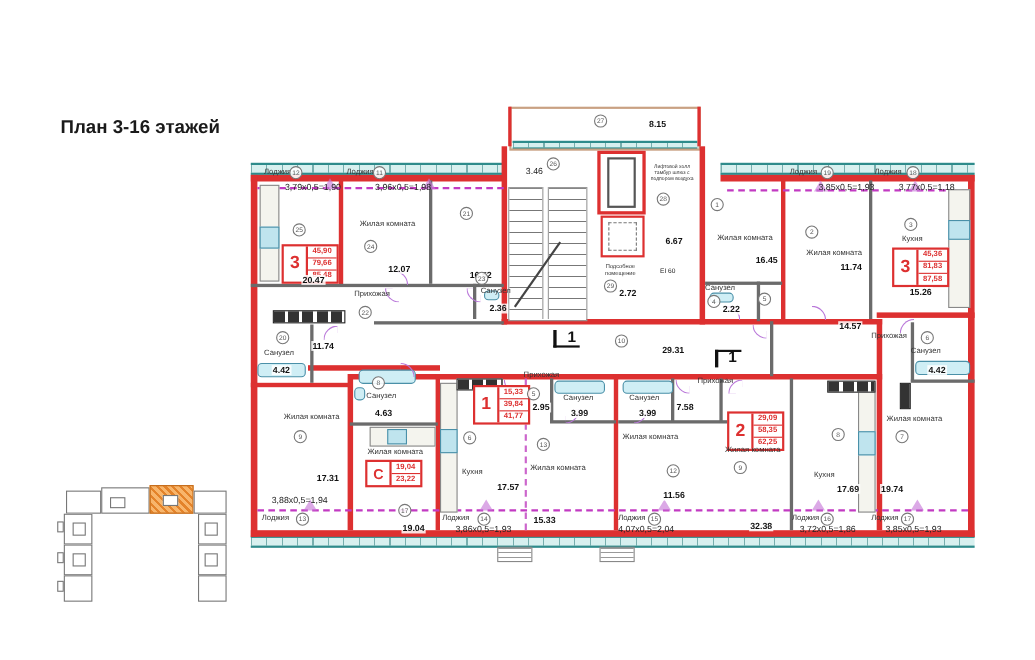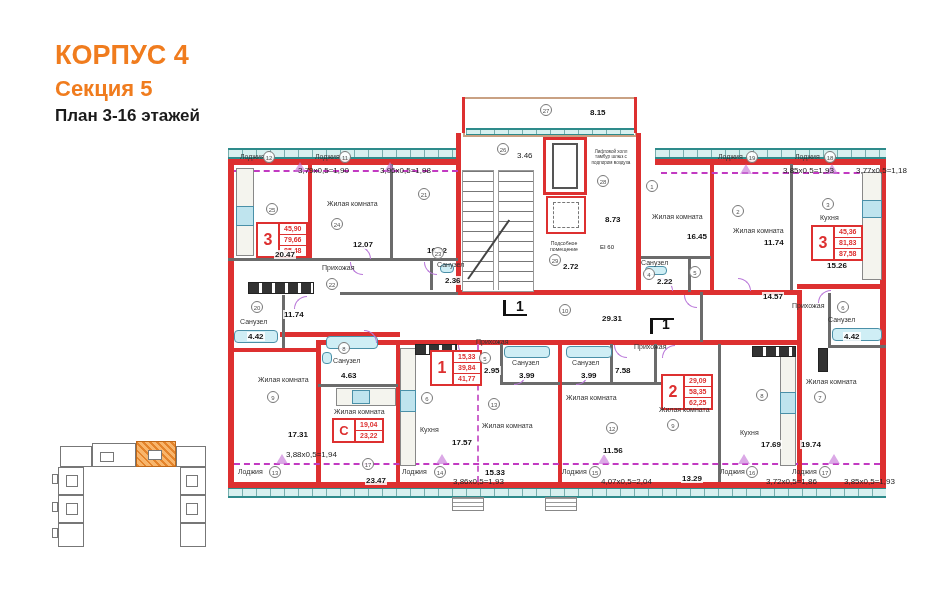--- a/index.html
+++ b/index.html
@@ -12,21 +12,21 @@
   .wt{position:absolute;border:2px solid #c9a183;background:transparent;}
   
   .glz{position:absolute;height:11px;background:#d7f0ef;border-top:2px solid #2e8b8b;border-bottom:2px solid #2e8b8b;
        background-image:repeating-linear-gradient(90deg,rgba(40,120,120,.55) 0 1px,transparent 1px 14px);box-sizing:border-box;}
   
   .wd{position:absolute;height:0;border-top:2px dashed #c23ac2;}
   .wdv{position:absolute;width:0;border-left:2px dashed #cc66cc;}
   
   .lbl{position:absolute;font-size:7px;color:#333;white-space:nowrap;}
   .area{position:absolute;font-size:8px;font-weight:bold;color:#111;white-space:nowrap;background:rgba(255,255,255,.85);padding:0 1px;}
-  .dim{position:absolute;font-size:8px;color:#222;white-space:nowrap;margin-left:39px;}
+  .dim{position:absolute;font-size:8px;color:#222;white-space:nowrap;}
   .circ{position:absolute;width:12px;height:12px;border:1px solid #777;border-radius:50%;
         font-size:6px;line-height:12px;color:#555;text-align:center;background:rgba(255,255,255,.9);box-sizing:border-box;}
   
   .stamp{position:absolute;display:flex;border:2px solid #dd3030;background:#fff;color:#dd3030;}
   .stamp .big{font-size:16px;font-weight:bold;width:20px;text-align:center;border-right:2px solid #dd3030;
               display:flex;align-items:center;justify-content:center;}
   .stamp .rows{display:flex;flex-direction:column;justify-content:stretch;}
   .stamp .rows span{font-size:7px;font-weight:bold;line-height:10px;padding:0 4px;text-align:center;border-bottom:1px solid #dd3030;}
   .stamp .rows span:last-child{border-bottom:none;}
   
@@ -60,22 +60,20 @@
        background:#f5a24b;background-image:repeating-linear-gradient(45deg,#e4832a 0 2px,#f8b56b 2px 5px);}
   .lift-note{position:absolute;width:46px;font-size:4.6px;line-height:1.15;color:#333;text-align:center;white-space:normal;}
   .util-note{position:absolute;width:42px;font-size:5.2px;line-height:1.2;color:#333;text-align:center;white-space:normal;}
   .fire{position:absolute;font-size:6px;color:#222;}
 </style>
 </head>
 <body>
 
 <div id="canvas">
 
-  <div class="t1" style="left:55px;top:40px;color:#f07c1e">КОРПУС 4</div>
-  <div class="t2" style="left:55px;top:76px;color:#f07c1e">Секция 5</div>
   <div class="t3" style="left:55px;top:106px">План 3-16 этажей</div>
 
   <div class="glz" style="left:228px;top:148px;width:232px"></div>
   <div class="glz" style="left:655px;top:148px;width:231px"></div>
   <div class="glz" style="left:228px;top:487px;width:658px"></div>
   <div class="glz" style="left:466px;top:128px;width:168px;height:8px"></div>
   <div class="wt" style="left:463px;top:97px;width:170px;height:36px"></div>
 
   <div class="wr" style="left:228px;top:159px;width:232px;height:6px"></div>
   <div class="wr" style="left:655px;top:159px;width:231px;height:6px"></div>
@@ -128,21 +126,21 @@
   <div class="diag" style="left:468px;top:278px;width:72px;height:2px;transform:rotate(-55deg)"></div>
   <div class="lift" style="left:543px;top:137px;width:44px;height:58px"></div>
   <div class="lifti" style="left:552px;top:143px;width:26px;height:46px"></div>
   <div class="shaft" style="left:546px;top:196px;width:40px;height:38px"></div>
   <div class="shafti" style="left:553px;top:202px;width:26px;height:26px"></div>
 
   <div class="dim" style="left:478px;top:151px">3.46</div>
   <div class="circ" style="left:497px;top:143px">26</div>
   <div class="area" style="left:589px;top:108px">8.15</div>
   <div class="circ" style="left:540px;top:104px">27</div>
-  <div class="area" style="left:604px;top:215px">8.73</div>
+  <div class="area" style="left:604px;top:215px">6.67</div>
   <div class="circ" style="left:597px;top:175px">28</div>
   <div class="lift-note" style="left:588px;top:149px">Лифтовой холл тамбур шлюз с подпором воздуха</div>
   <div class="util-note" style="left:543px;top:240px">Подсобное помещение</div>
   <div class="area" style="left:562px;top:262px">2.72</div>
   <div class="circ" style="left:549px;top:254px">29</div>
   <div class="fire" style="left:600px;top:244px">EI 60</div>
 
   <div class="sect" style="left:516px;top:298px">1</div>
   <div class="sectline" style="left:503px;top:300px;width:3px;height:16px"></div>
   <div class="sectline" style="left:503px;top:314px;width:24px;height:2px"></div>
@@ -264,21 +262,21 @@
 
   <div class="lbl" style="left:258px;top:376px">Жилая комната</div>
   <div class="area" style="left:287px;top:430px">17.31</div>
   <div class="circ" style="left:267px;top:391px">9</div>
 
   <div class="lbl" style="left:333px;top:357px">Санузел</div>
   <div class="area" style="left:340px;top:371px">4.63</div>
   <div class="circ" style="left:338px;top:342px">8</div>
 
   <div class="lbl" style="left:334px;top:408px">Жилая комната</div>
-  <div class="area" style="left:365px;top:476px">23.47</div>
+  <div class="area" style="left:365px;top:476px">19.04</div>
   <div class="circ" style="left:362px;top:458px">17</div>
 
   <div class="lbl" style="left:420px;top:426px">Кухня</div>
   <div class="area" style="left:451px;top:438px">17.57</div>
   <div class="circ" style="left:421px;top:392px">6</div>
 
   <div class="lbl" style="left:476px;top:338px">Прихожая</div>
   <div class="area" style="left:483px;top:366px">2.95</div>
   <div class="circ" style="left:479px;top:352px">5</div>
 
@@ -293,21 +291,21 @@
   <div class="area" style="left:580px;top:371px">3.99</div>
 
   <div class="lbl" style="left:566px;top:394px">Жилая комната</div>
   <div class="area" style="left:602px;top:446px">11.56</div>
   <div class="circ" style="left:606px;top:422px">12</div>
 
   <div class="lbl" style="left:634px;top:343px">Прихожая</div>
   <div class="area" style="left:614px;top:366px">7.58</div>
 
   <div class="lbl" style="left:659px;top:406px">Жилая комната</div>
-  <div class="area" style="left:681px;top:474px">13.29</div>
+  <div class="area" style="left:681px;top:474px">32.38</div>
   <div class="circ" style="left:667px;top:419px">9</div>
 
   <div class="lbl" style="left:740px;top:429px">Кухня</div>
   <div class="area" style="left:760px;top:440px">17.69</div>
   <div class="circ" style="left:756px;top:389px">8</div>
 
   <div class="lbl" style="left:792px;top:302px">Прихожая</div>
   <div class="area" style="left:762px;top:292px">14.57</div>
   <div class="circ" style="left:689px;top:266px">5</div>
 

